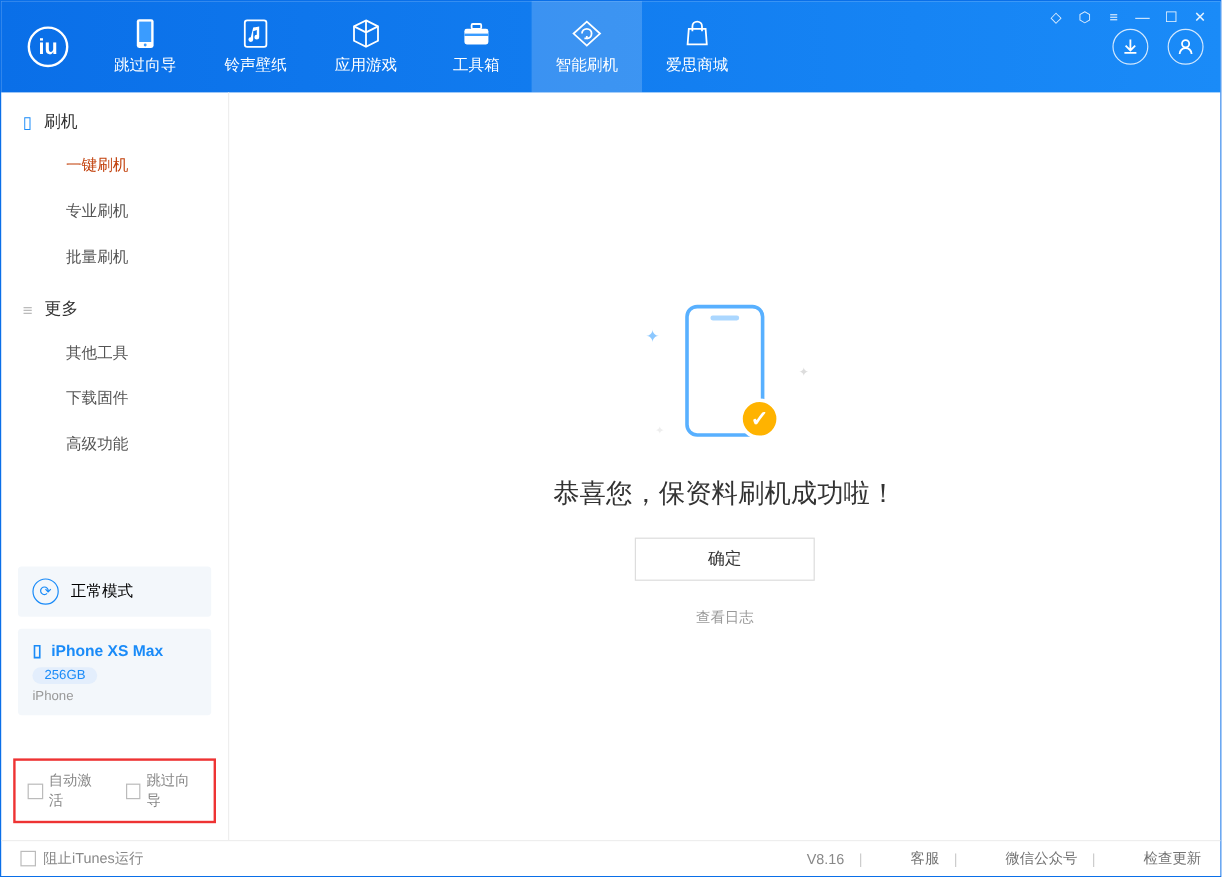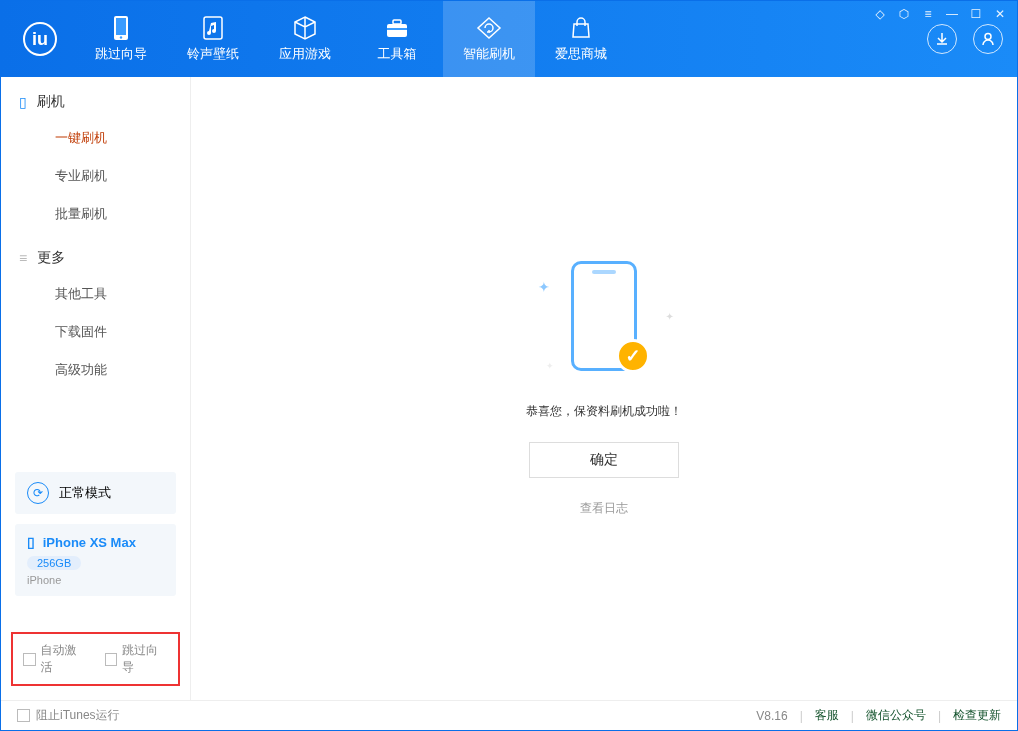--- a/index.html
+++ b/index.html
@@ -140,39 +140,39 @@
   width:34px; height:34px; border-radius:50%;
   background:#ffb300; color:#fff;
   display:flex; align-items:center; justify-content:center;
   font-size:18px; font-weight:bold;
   border: 3px solid #fff;
 }
 .sparkle { position:absolute; color:#8cc8ff; font-size:14px; }
 .sparkle.s1 { left:4px; top:18px; }
 .sparkle.s2 { right:0; top:50px; font-size:10px; color:#ddd; }
 .sparkle.s3 { left:12px; bottom:10px; font-size:9px; color:#eee; }
-.success-text { font-size: 12px; color: #333; }
+.success-text { font-size: 22px; color: #333; }
 .ok-btn {
   width: 150px; height: 36px;
   border: 1px solid #ddd; background:#fff;
   font-size:14px; color:#333; cursor:pointer;
 }
 .log-link { font-size:12px; color:#999; cursor:pointer; }
 .footer {
   height: 30px;
   border-top: 1px solid #eee;
   display:flex; align-items:center;
   padding: 0 16px;
   font-size:12px; color:#888;
 }
 .footer .left { display:flex; align-items:center; gap:6px; }
 .footer .right { margin-left:auto; display:flex; align-items:center; gap:12px; }
 .footer .sep { color:#ccc; }
 .ver { color:#888; }
-.footer a { color:#14532d; cursor:pointer; }
+.footer a { color:#737373; cursor:pointer;margin-left:28px; }
 </style>
 </head>
 <body>
 
 <div class="window">
   <div class="titlebar-icons">
     <span>◇</span>
     <span>⬡</span>
     <span>≡</span>
     <span>—</span>

